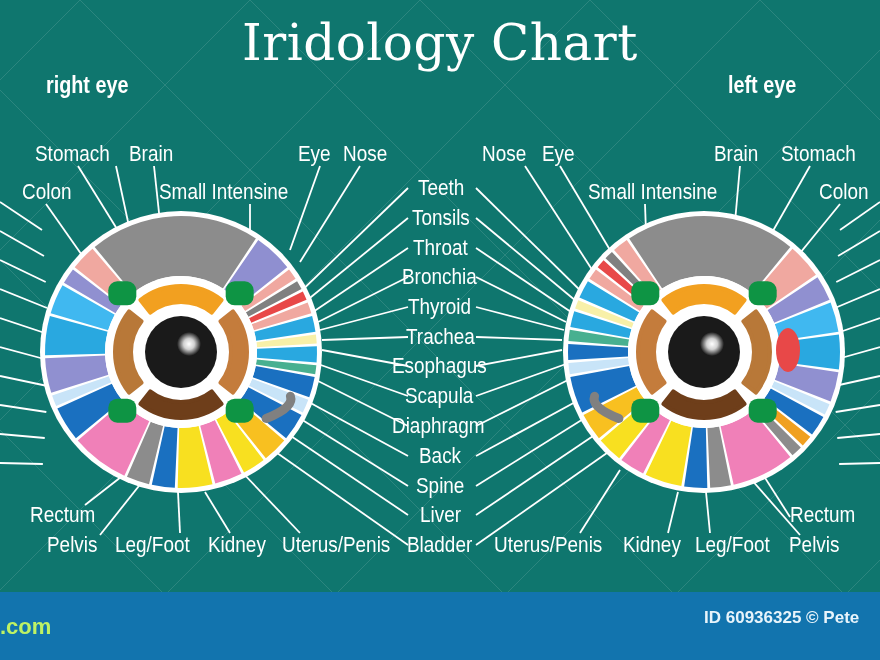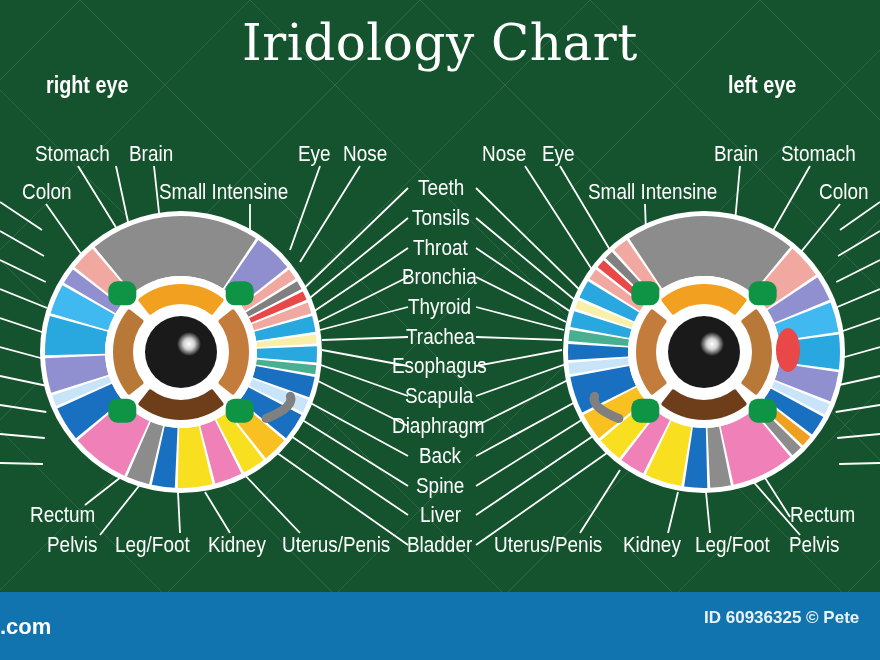--- a/index.html
+++ b/index.html
@@ -2,42 +2,42 @@
 <html><head>
 <meta charset="utf-8">
 <style>
   html, body { margin: 0; padding: 0; }
   body {
     width: 880px; height: 660px; overflow: hidden;
     background: #000; position: relative;
     font-family: "Liberation Sans", "DejaVu Sans", sans-serif;
     color: #fff;
   }
-  #stage { position: absolute; left: 0; top: 0; width: 880px; height: 592px; background: #14532d; overflow: hidden; }
+  #stage { position: absolute; left: 0; top: 0; width: 880px; height: 592px; background: #0f766e; overflow: hidden; }
   #wm { position: absolute; left: 0; top: 0; width: 880px; height: 592px; pointer-events: none; }
   .title {
     position: absolute; left: 0; width: 880px; top: 14px; text-align: center;
     font-family: "DejaVu Serif", "Liberation Serif", serif;
     font-size: 50px; letter-spacing: 0.5px; font-weight: normal;
   }
   .eye-label {
     position: absolute; top: 72px; font-size: 23px; font-weight: bold;
     transform: scaleX(0.86); transform-origin: left top;
   }
   #diagram { position: absolute; left: 0; top: 0; }
   .lbl {
     position: absolute; font-size: 22px; white-space: nowrap;
     transform: scaleX(0.86); transform-origin: left top; line-height: 24px;
   }
   .footer {
     position: absolute; left: 0; top: 592px; width: 880px; height: 68px;
     background: #1274ae;
   }
   .footer .site {
-    position: absolute; left: 0; top: 22px; font-size: 22px; font-weight: bold; color: #ffffff;
+    position: absolute; left: 0; top: 22px; font-size: 22px; font-weight: bold; color: #bef264;
   }
   .footer .credit {
     position: absolute; left: 704px; top: 16px; font-size: 17px; font-weight: bold; color: #e8f4fb; white-space: nowrap;
   }
 </style>
 </head>
 <body>
 
 <div id="stage">
   <svg id="wm" width="880" height="592">

